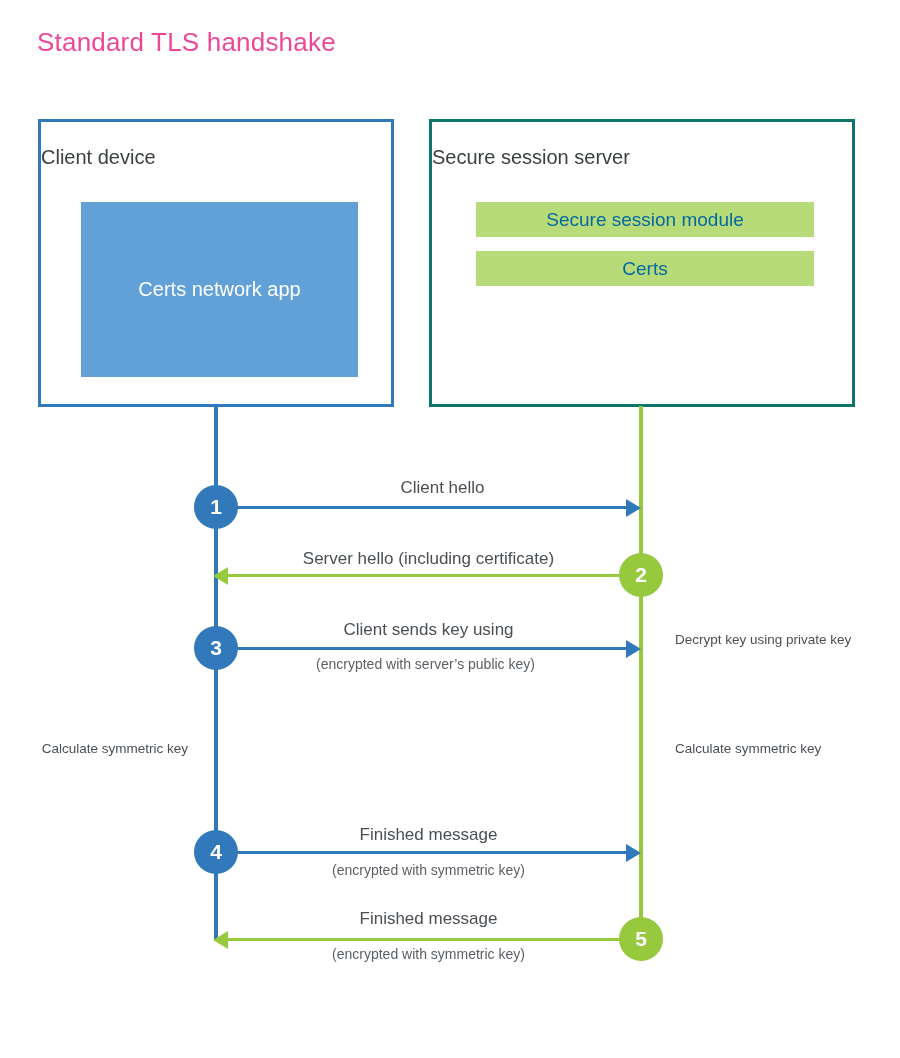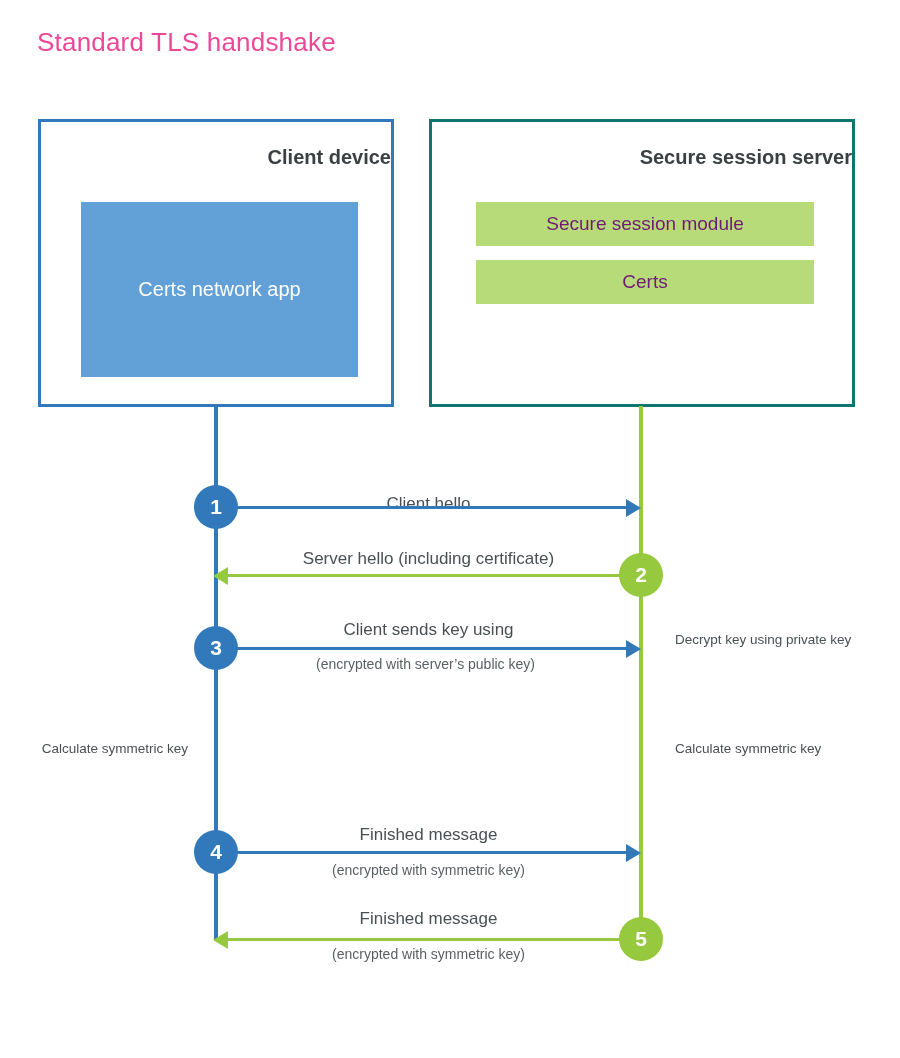--- a/index.html
+++ b/index.html
@@ -50,23 +50,23 @@
     top: 119px;
     width: 426px;
     height: 288px;
     border: 3px solid #0f766e;
   }
   .box-heading {
     position: absolute;
     left: 0;
     right: 0;
     top: 24px;
-    text-align: right;
+    text-align: left;
     font-size: 20px;
-    font-weight: bold;
+    font-weight: normal;
     color: #3b4043;
   }
 
   
   .client-app {
     position: absolute;
     left: 40px;
     top: 80px;
     width: 277px;
     height: 175px;
@@ -84,23 +84,23 @@
   }
 
   
   .server-bars {
     position: absolute;
     left: 44px;
     top: 80px;
     width: 338px;
   }
   .server-bar {
-    height: 44px;
+    height: 35px;
     background: #B8DB79;
-    color: #701a75;
+    color: #0369a1;
     font-size: 19px;
     display: flex;
     align-items: center;
     justify-content: center;
     margin-bottom: 14px;
   }
   .server-bar:last-child { margin-bottom: 0; }
 
   
   .lifeline {
@@ -196,21 +196,21 @@
     <div class="box-heading">Secure session server</div>
     <div class="server-bars">
       <div class="server-bar">Secure session module</div>
       <div class="server-bar">Certs</div>
     </div>
   </div>
 
   <div class="lifeline lifeline-client"></div>
   <div class="lifeline lifeline-server"></div>
 
-  <div class="msg-label" style="left:216px; top:478px; width:425px;margin-top:16px;">Client hello</div>
+  <div class="msg-label" style="left:230px; top:478px; width:425px;">Client hello</div>
   <div class="msg-line blue" style="left:216px; top:506px; width:412px;"></div>
   <div class="arrow-head right blue" style="left:626px; top:498.5px;"></div>
   <div class="step-circle blue" style="left:194px; top:485px;">1</div>
 
   <div class="msg-label" style="left:216px; top:549px; width:425px;">Server hello (including certificate)</div>
   <div class="msg-line green" style="left:228px; top:574px; width:412px;"></div>
   <div class="arrow-head left green" style="left:213px; top:566.5px;"></div>
   <div class="step-circle green" style="left:619px; top:553px;">2</div>
 
   <div class="msg-label" style="left:216px; top:620px; width:425px;">Client sends key using</div>

